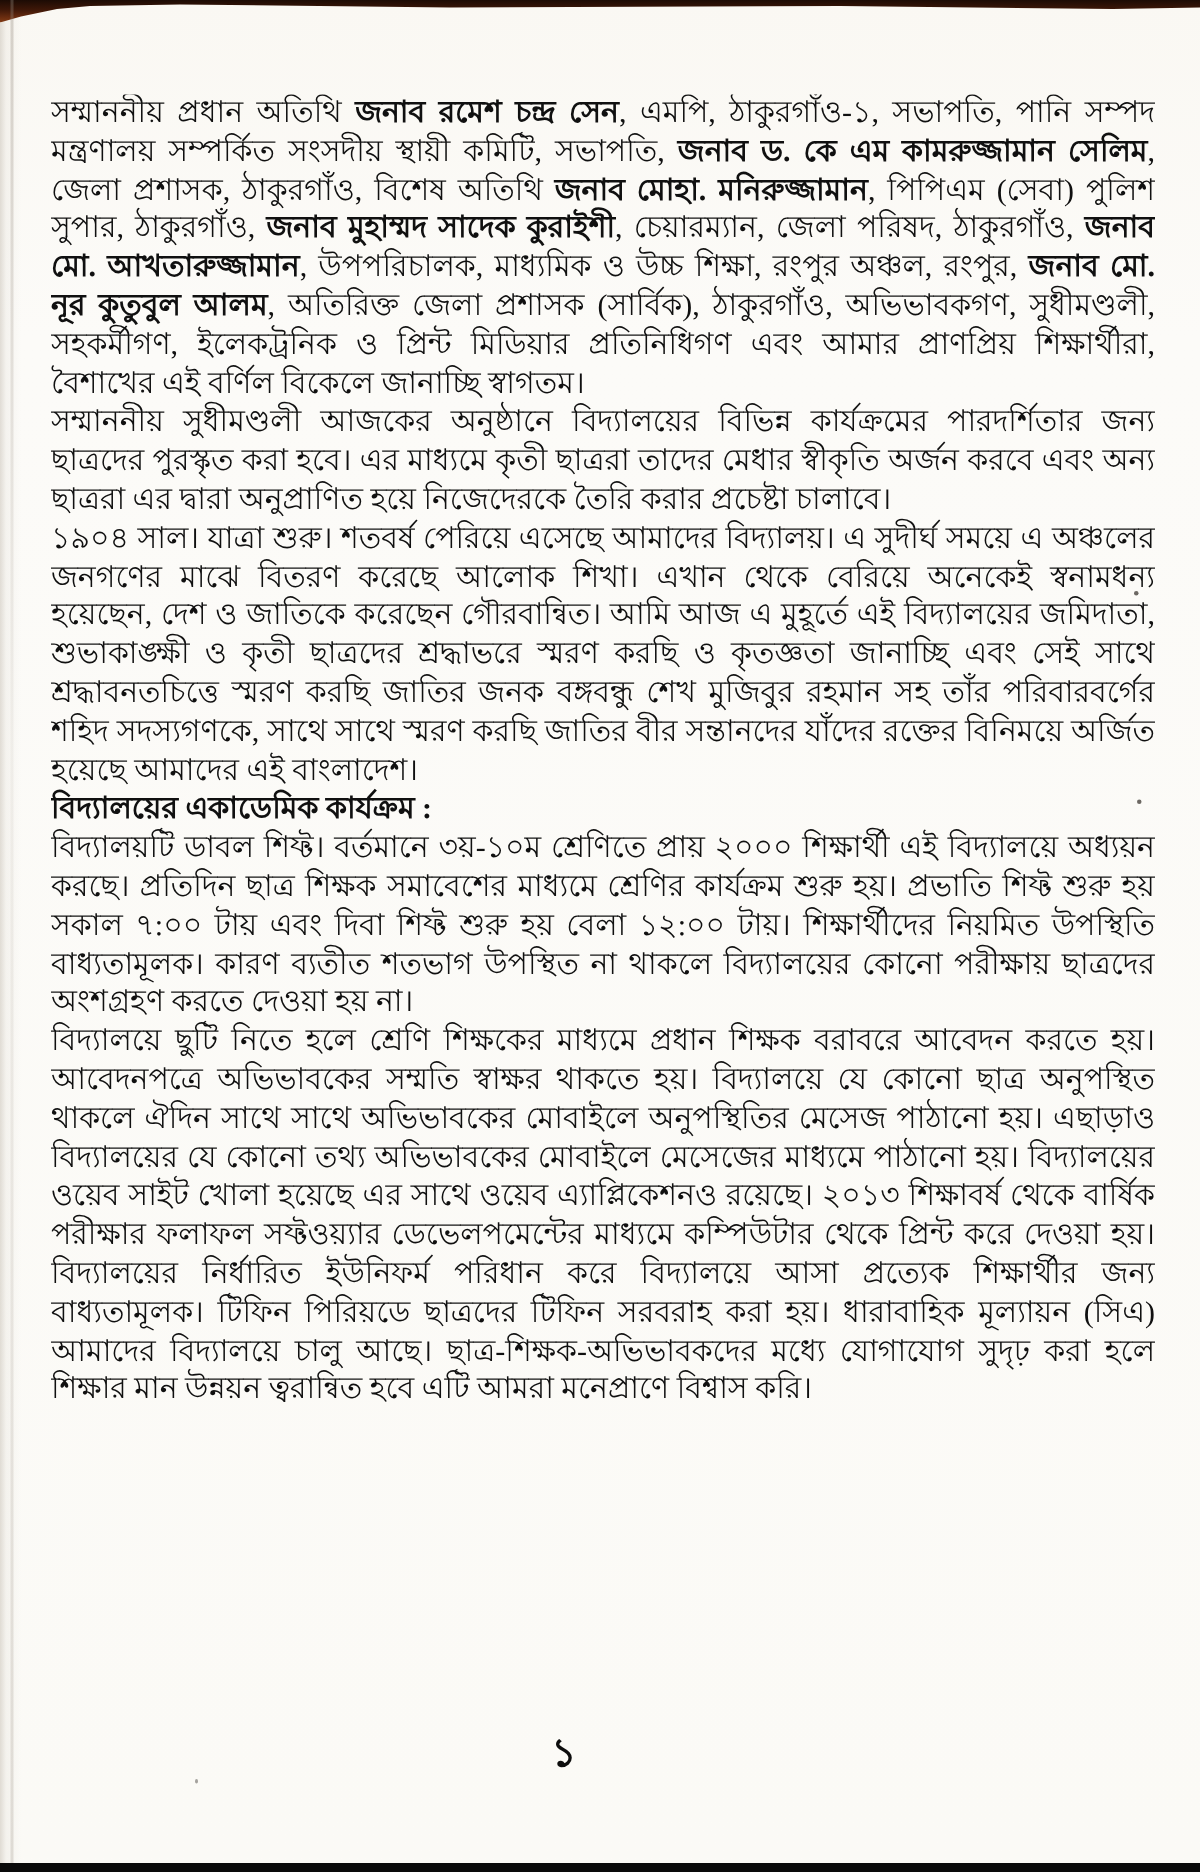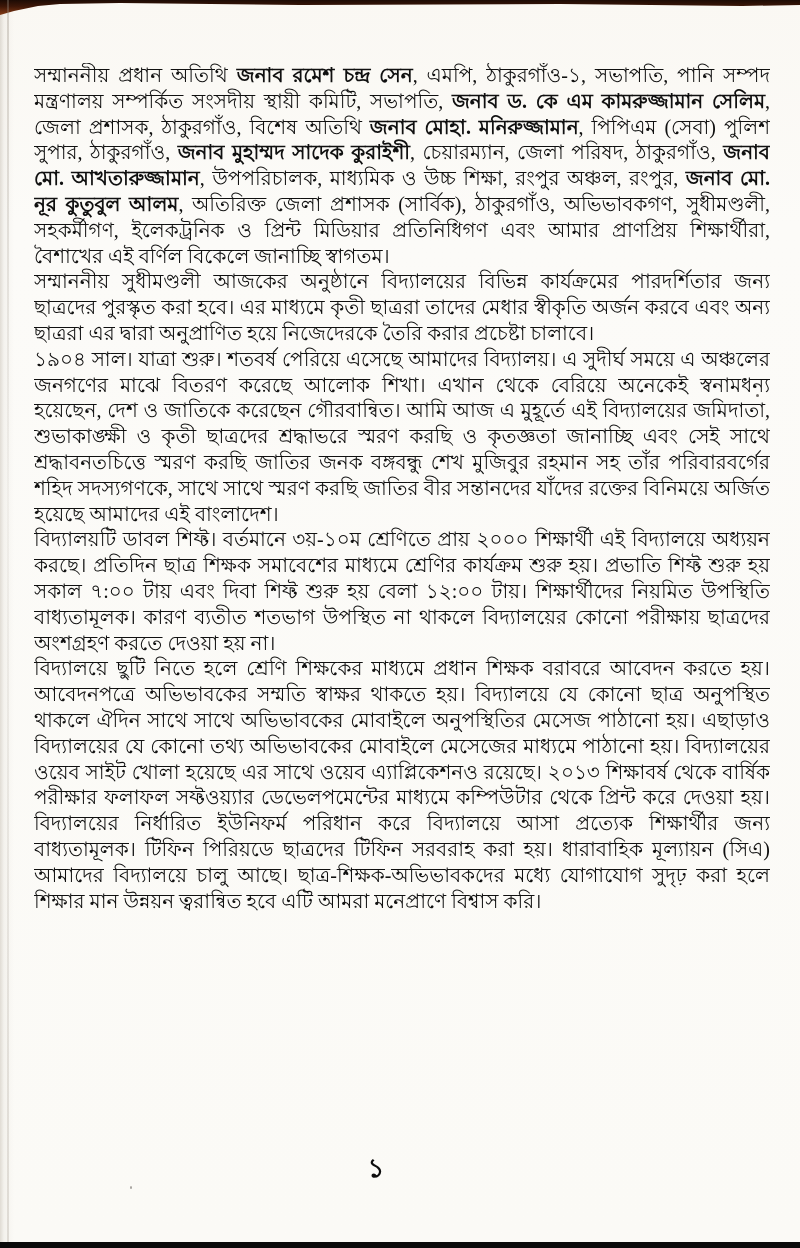--- a/index.html
+++ b/index.html
@@ -74,20 +74,21 @@
 
 <div class="scan-page">
   <div class="top-edge"></div>
   <div class="left-crease"></div>
   <div class="bottom-edge"></div>
 
   <div class="text-block">
       <p><span class="seg">সম্মাননীয় প্রধান অতিথি </span><span class="seg bold">জনাব রমেশ চন্দ্র সেন</span><span class="seg">, এমপি, ঠাকুরগাঁও-১, সভাপতি, পানি সম্পদ মন্ত্রণালয় সম্পর্কিত সংসদীয় স্থায়ী কমিটি, সভাপতি, </span><span class="seg bold">জনাব ড. কে এম কামরুজ্জামান সেলিম</span><span class="seg">, জেলা প্রশাসক, ঠাকুরগাঁও, বিশেষ অতিথি </span><span class="seg bold">জনাব মোহা. মনিরুজ্জামান</span><span class="seg">, পিপিএম (সেবা) পুলিশ সুপার, ঠাকুরগাঁও, </span><span class="seg bold">জনাব মুহাম্মদ সাদেক কুরাইশী</span><span class="seg">, চেয়ারম্যান, জেলা পরিষদ, ঠাকুরগাঁও, </span><span class="seg bold">জনাব মো. আখতারুজ্জামান</span><span class="seg">, উপপরিচালক, মাধ্যমিক ও উচ্চ শিক্ষা, রংপুর অঞ্চল, রংপুর, </span><span class="seg bold">জনাব মো. নূর কুতুবুল আলম</span><span class="seg">, অতিরিক্ত জেলা প্রশাসক (সার্বিক), ঠাকুরগাঁও, অভিভাবকগণ, সুধীমণ্ডলী, সহকর্মীগণ, ইলেকট্রনিক ও প্রিন্ট মিডিয়ার প্রতিনিধিগণ এবং আমার প্রাণপ্রিয় শিক্ষার্থীরা, বৈশাখের এই বর্ণিল বিকেলে জানাচ্ছি স্বাগতম।</span></p>
       <p><span class="seg">সম্মাননীয় সুধীমণ্ডলী আজকের অনুষ্ঠানে বিদ্যালয়ের বিভিন্ন কার্যক্রমের পারদর্শিতার জন্য ছাত্রদের পুরস্কৃত করা হবে। এর মাধ্যমে কৃতী ছাত্ররা তাদের মেধার স্বীকৃতি অর্জন করবে এবং অন্য ছাত্ররা এর দ্বারা অনুপ্রাণিত হয়ে নিজেদেরকে তৈরি করার প্রচেষ্টা চালাবে।</span></p>
       <p><span class="seg">১৯০৪ সাল। যাত্রা শুরু। শতবর্ষ পেরিয়ে এসেছে আমাদের বিদ্যালয়। এ সুদীর্ঘ সময়ে এ অঞ্চলের জনগণের মাঝে বিতরণ করেছে আলোক শিখা। এখান থেকে বেরিয়ে অনেকেই স্বনামধন্য হয়েছেন, দেশ ও জাতিকে করেছেন গৌরবান্বিত। আমি আজ এ মুহূর্তে এই বিদ্যালয়ের জমিদাতা, শুভাকাঙ্ক্ষী ও কৃতী ছাত্রদের শ্রদ্ধাভরে স্মরণ করছি ও কৃতজ্ঞতা জানাচ্ছি এবং সেই সাথে শ্রদ্ধাবনতচিত্তে স্মরণ করছি জাতির জনক বঙ্গবন্ধু শেখ মুজিবুর রহমান সহ তাঁর পরিবারবর্গের শহিদ সদস্যগণকে, সাথে সাথে স্মরণ করছি জাতির বীর সন্তানদের যাঁদের রক্তের বিনিময়ে অর্জিত হয়েছে আমাদের এই বাংলাদেশ।</span></p>
+      <h2><span class="seg bold">বিদ্যালয়ের একাডেমিক কার্যক্রম :</span></h2>
       <p><span class="seg">বিদ্যালয়টি ডাবল শিফ্ট। বর্তমানে ৩য়-১০ম শ্রেণিতে প্রায় ২০০০ শিক্ষার্থী এই বিদ্যালয়ে অধ্যয়ন করছে। প্রতিদিন ছাত্র শিক্ষক সমাবেশের মাধ্যমে শ্রেণির কার্যক্রম শুরু হয়। প্রভাতি শিফ্ট শুরু হয় সকাল ৭:০০ টায় এবং দিবা শিফ্ট শুরু হয় বেলা ১২:০০ টায়। শিক্ষার্থীদের নিয়মিত উপস্থিতি বাধ্যতামূলক। কারণ ব্যতীত শতভাগ উপস্থিত না থাকলে বিদ্যালয়ের কোনো পরীক্ষায় ছাত্রদের অংশগ্রহণ করতে দেওয়া হয় না।</span></p>
       <p><span class="seg">বিদ্যালয়ে ছুটি নিতে হলে শ্রেণি শিক্ষকের মাধ্যমে প্রধান শিক্ষক বরাবরে আবেদন করতে হয়। আবেদনপত্রে অভিভাবকের সম্মতি স্বাক্ষর থাকতে হয়। বিদ্যালয়ে যে কোনো ছাত্র অনুপস্থিত থাকলে ঐদিন সাথে সাথে অভিভাবকের মোবাইলে অনুপস্থিতির মেসেজ পাঠানো হয়। এছাড়াও বিদ্যালয়ের যে কোনো তথ্য অভিভাবকের মোবাইলে মেসেজের মাধ্যমে পাঠানো হয়। বিদ্যালয়ের ওয়েব সাইট খোলা হয়েছে এর সাথে ওয়েব এ্যাপ্লিকেশনও রয়েছে। ২০১৩ শিক্ষাবর্ষ থেকে বার্ষিক পরীক্ষার ফলাফল সফ্টওয়্যার ডেভেলপমেন্টের মাধ্যমে কম্পিউটার থেকে প্রিন্ট করে দেওয়া হয়। বিদ্যালয়ের নির্ধারিত ইউনিফর্ম পরিধান করে বিদ্যালয়ে আসা প্রত্যেক শিক্ষার্থীর জন্য বাধ্যতামূলক। টিফিন পিরিয়ডে ছাত্রদের টিফিন সরবরাহ করা হয়। ধারাবাহিক মূল্যায়ন (সিএ) আমাদের বিদ্যালয়ে চালু আছে। ছাত্র-শিক্ষক-অভিভাবকদের মধ্যে যোগাযোগ সুদৃঢ় করা হলে শিক্ষার মান উন্নয়ন ত্বরান্বিত হবে এটি আমরা মনেপ্রাণে বিশ্বাস করি।</span></p>
     </div>
 
   <div class="page-number">১</div>
 
   <div class="speck s1"></div>
   <div class="speck s2"></div>
   <div class="speck s3"></div>
 </div>

